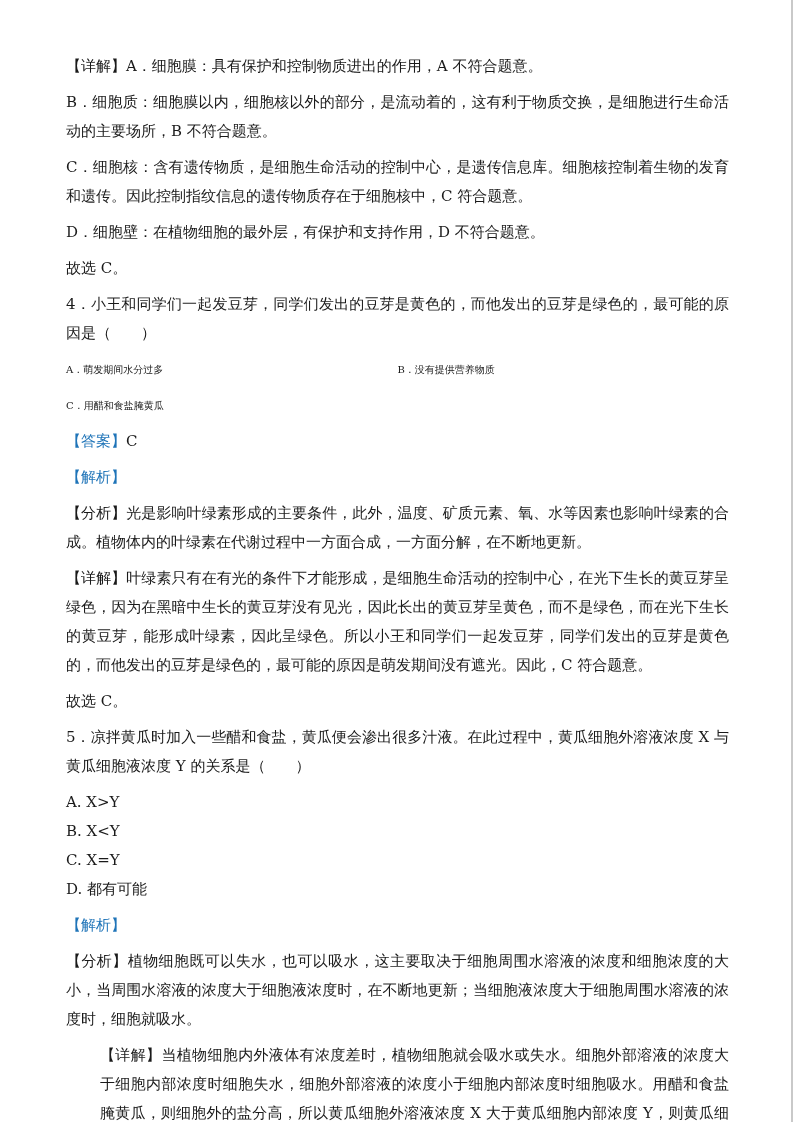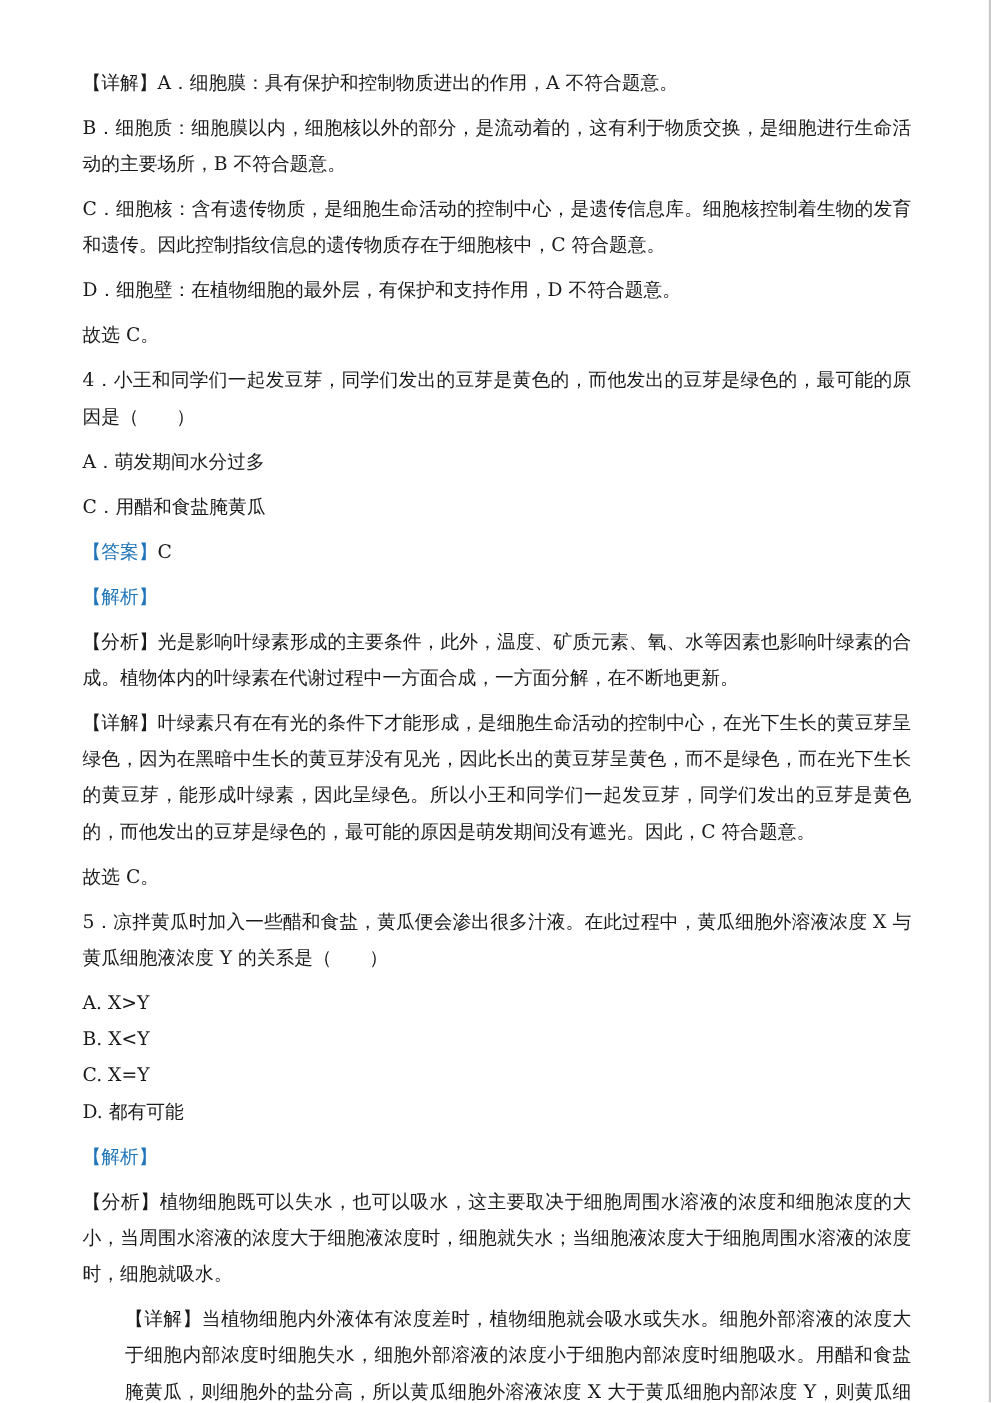--- a/index.html
+++ b/index.html
@@ -26,21 +26,21 @@
     font-size: 15px;
     line-height: 29px;
     text-align: justify;
     text-justify: inter-ideograph;
     word-break: break-all;
   }
   .para:last-child { margin-bottom: 0; margin-left: 34px; }
   .opts2 {
     display: flex;
     margin: 0 0 7px 0;
-    font-size: 15px;
+    font-size: 10px;
     line-height: 29px;
   }
   .opts2 .opt { width: 50%; }
   .opts4 {
     display: flex;
     margin: 0 0 7px 0;
     font-size: 15px;
     line-height: 29px;
     flex-direction: column;
   }
@@ -65,36 +65,37 @@
 
   <p class="para">【详解】A．细胞膜：具有保护和控制物质进出的作用，A 不符合题意。</p>
   <p class="para">B．细胞质：细胞膜以内，细胞核以外的部分，是流动着的，这有利于物质交换，是细胞进行生命活动的主要场所，B 不符合题意。</p>
   <p class="para">C．细胞核：含有遗传物质，是细胞生命活动的控制中心，是遗传信息库。细胞核控制着生物的发育和遗传。因此控制指纹信息的遗传物质存在于细胞核中，C 符合题意。</p>
   <p class="para">D．细胞壁：在植物细胞的最外层，有保护和支持作用，D 不符合题意。</p>
   <p class="para">故选 C。</p>
 
   <p class="para">4．小王和同学们一起发豆芽，同学们发出的豆芽是黄色的，而他发出的豆芽是绿色的，最可能的原因是（　　）</p>
   <div class="opts2">
     <span class="opt">A．萌发期间水分过多</span>
+    <span class="opt">B．没有提供营养物质</span>
   </div>
   <div class="opts2">
     <span class="opt">C．用醋和食盐腌黄瓜</span>
   </div>
   <p class="para"><span class="blue">【答案】</span><span>C</span></p>
   <p class="para"><span class="blue">【解析】</span></p>
   <p class="para">【分析】光是影响叶绿素形成的主要条件，此外，温度、矿质元素、氧、水等因素也影响叶绿素的合成。植物体内的叶绿素在代谢过程中一方面合成，一方面分解，在不断地更新。</p>
   <p class="para">【详解】叶绿素只有在有光的条件下才能形成，是细胞生命活动的控制中心，在光下生长的黄豆芽呈绿色，因为在黑暗中生长的黄豆芽没有见光，因此长出的黄豆芽呈黄色，而不是绿色，而在光下生长的黄豆芽，能形成叶绿素，因此呈绿色。所以小王和同学们一起发豆芽，同学们发出的豆芽是黄色的，而他发出的豆芽是绿色的，最可能的原因是萌发期间没有遮光。因此，C 符合题意。</p>
   <p class="para">故选 C。</p>
 
   <p class="para">5．凉拌黄瓜时加入一些醋和食盐，黄瓜便会渗出很多汁液。在此过程中，黄瓜细胞外溶液浓度 X 与黄瓜细胞液浓度 Y 的关系是（　　）</p>
   <div class="opts4">
     <span class="opt">A. X&gt;Y</span>
     <span class="opt">B. X&lt;Y</span>
     <span class="opt">C. X=Y</span>
     <span class="opt">D. 都有可能</span>
   </div>
   <p class="para"><span class="blue">【解析】</span></p>
-  <p class="para">【分析】植物细胞既可以失水，也可以吸水，这主要取决于细胞周围水溶液的浓度和细胞浓度的大小，当周围水溶液的浓度大于细胞液浓度时，细胞就失水；当细胞液浓度大于细胞周围水溶液的浓度时，细胞就吸水。</p>
+  <p class="para">【分析】植物细胞既可以失水，也可以吸水，这主要取决于细胞周围水溶液的浓度和细胞浓度的大小，当周围水溶液的浓度大于细胞液浓度时，在不断地更新；当细胞液浓度大于细胞周围水溶液的浓度时，细胞就吸水。</p>
   <p class="para">【详解】当植物细胞内外液体有浓度差时，植物细胞就会吸水或失水。细胞外部溶液的浓度大于细胞内部浓度时细胞失水，细胞外部溶液的浓度小于细胞内部浓度时细胞吸水。用醋和食盐腌黄瓜，则细胞外的盐分高，所以黄瓜细胞外溶液浓度 X 大于黄瓜细胞内部浓度 Y，则黄瓜细胞就会失水。因此，A 符合题意。</p>
 
 </div>
 
 <div class="page-edge"></div>
 
 </body></html>

